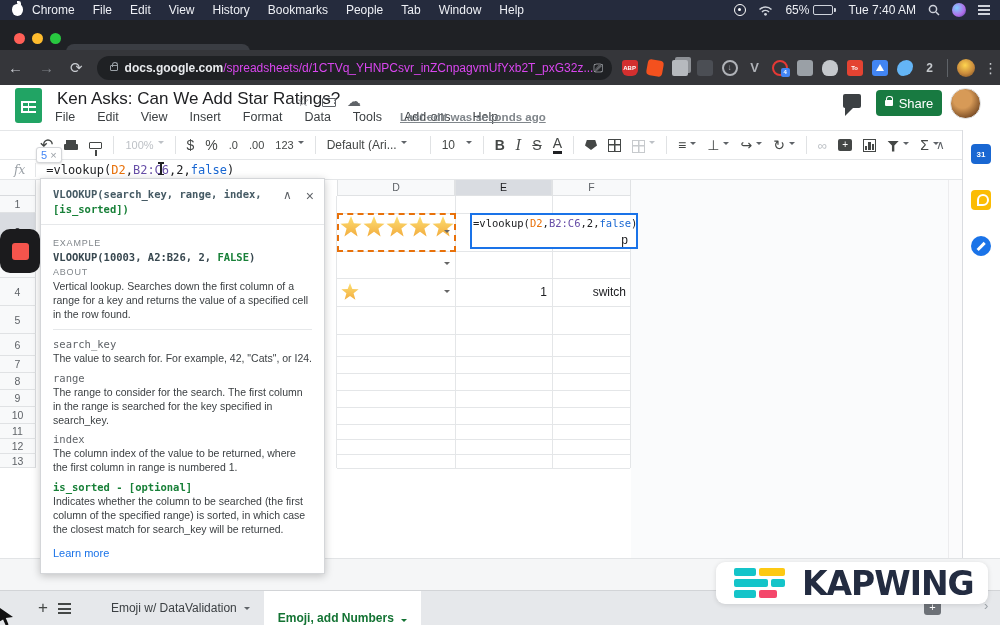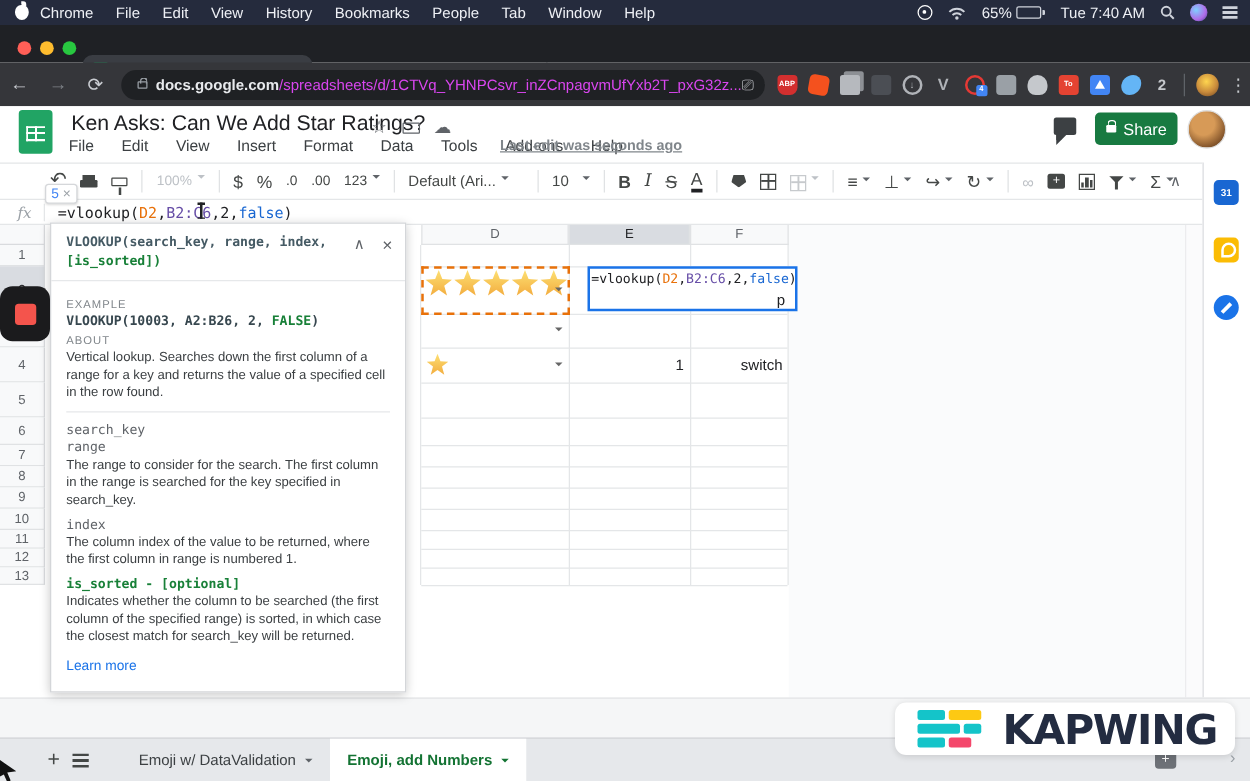--- a/index.html
+++ b/index.html
@@ -164,21 +164,21 @@
   .sp-tasks::after { content:""; position:absolute; left:5px; top:9px; width:10px; height:2.5px; background:#fff; transform:rotate(-45deg); }
 
   
   .belowgrid { position:absolute; left:0; top:558px; width:1000px; height:32px; background:#f5f6f7; border-top:1px solid #e2e4e6; }
   .sheettabs { position:absolute; left:0; top:590px; width:1000px; height:35px; background:#e6e8eb; border-top:1px solid #d2d4d7;
                display:flex; align-items:stretch; font-size:12px; color:#3c4043; }
   .st-plus { align-self:center; margin:0 10px 0 38px; font-size:17px; color:#444746; }
   .st-list { align-self:center; width:13px; height:11px; margin-right:26px;
              background:linear-gradient(#444746 0 2px, transparent 2px 4.5px, #444746 4.5px 6.5px, transparent 6.5px 9px, #444746 9px 11px); }
   .st-tab { display:flex; align-items:center; gap:7px; padding:0 14px; white-space:nowrap; }
-  .st-tab.active { background:#fff; color:#137333; font-weight:bold; }
+  .st-tab.active { background:#fff; color:#137333; font-weight:bold;align-items:flex-end; }
   .st-caret { border:3.5px solid transparent; border-top-color:#5f6368; margin-top:3px; }
   .st-tab.active .st-caret { border-top-color:#137333; }
 
   
   .recbtn { position:absolute; left:0px; top:229px; width:40px; height:44px; background:#1b1b1d; border-radius:10px; z-index:20;
             display:flex; align-items:center; justify-content:center; }
   .recbtn i { width:17px; height:17px; background:#f4544c; border-radius:3px; }
   .kapwing { position:absolute; left:716px; top:562px; width:272px; height:42px; background:#fff; border-radius:9px;
              box-shadow:0 1px 5px rgba(0,0,0,.12); z-index:25; display:flex; align-items:center; padding-left:18px; }
   .kw-logo { width:58px; height:30px; display:flex; flex-direction:column; justify-content:space-between; margin-right:10px; }
@@ -428,20 +428,21 @@
         <span style="font-size:14px">×</span>
       </div>
     </div>
     <div class="pp-body">
       <div class="pp-label">EXAMPLE</div>
       <div class="pp-code"><span>VLOOKUP(10003, A2:B26, 2, </span><span class="pp-green">FALSE</span><span>)</span></div>
       <div class="pp-label">ABOUT</div>
       <div class="pp-text">Vertical lookup. Searches down the first column of a range for a key and returns the value of a specified cell in the row found.</div>
       <div class="pp-div"></div>
       <div class="pp-param">search_key</div>
+      <div class="pp-text">The value to search for. For example, 42, "Cats", or I24.</div>
       <div class="pp-param">range</div>
       <div class="pp-text">The range to consider for the search. The first column in the range is searched for the key specified in search_key.</div>
       <div class="pp-param">index</div>
       <div class="pp-text">The column index of the value to be returned, where the first column in range is numbered 1.</div>
       <div class="pp-param opt">is_sorted - [optional]</div>
       <div class="pp-text">Indicates whether the column to be searched (the first column of the specified range) is sorted, in which case the closest match for search_key will be returned.</div>
       <div class="learn-more">Learn more</div>
     </div>
   </div>
 

